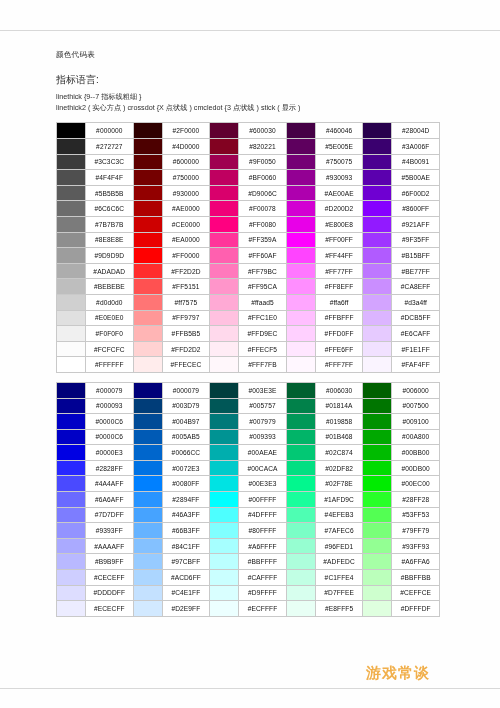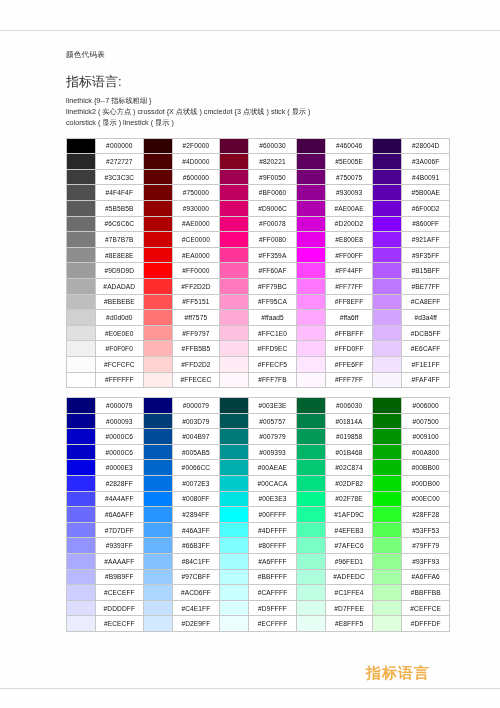--- a/index.html
+++ b/index.html
@@ -26,34 +26,34 @@
     left: 0;
     width: 500px;
     height: 1px;
     background: #d8d8d8;
   }
   .rule.top { top: 30px; }
   .rule.bottom { top: 688px; }
 
   .content {
     position: absolute;
-    left: 66px;
+    left: 56px;
     top: 50px;
     width: 380px;
   }
 
   .doc-title {
     font-size: 7.5px;
     color: #2b2b2b;
     letter-spacing: .3px;
     margin: 0 0 13px 0;
     font-weight: 400;
   }
   .section-label {
-    font-size: 13px;
+    font-size: 10px;
     color: #2b2b2b;
     margin: 0 0 4px 0;
     font-weight: 400;
   }
   .syntax-line {
     font-size: 7.2px;
     color: #2e2e2e;
     line-height: 11.2px;
     white-space: pre;
     margin: 0;
@@ -108,21 +108,20 @@
   <div class="rule bottom"></div>
 
   <div class="content">
 
     <p class="doc-title">颜色代码表</p>
 
     <p class="section-label">指标语言:</p>
 
     <p class="syntax-line">linethick {9--7 指标线粗细 }</p>
     <p class="syntax-line">linethick2 ( 实心方点 ) crossdot {X 点状线 ) cmcledot {3 点状线 ) stick ( 显示 )</p>
-    <p class="syntax-line">colorstick ( 显示 ) linestick ( 显示 )</p>
 
     <table class="color-table" id="table-upper">
       <tbody>
           <tr>
             <td class="swatch" style="background: rgb(0, 0, 0);"></td>
             <td class="code">#000000</td>
             <td class="swatch" style="background: rgb(47, 0, 0);"></td>
             <td class="code">#2F0000</td>
             <td class="swatch" style="background: rgb(96, 0, 48);"></td>
             <td class="code">#600030</td>
@@ -494,15 +493,15 @@
             <td class="swatch" style="background: rgb(232, 255, 245);"></td>
             <td class="code">#E8FFF5</td>
             <td class="swatch" style="background: rgb(223, 255, 223);"></td>
             <td class="code">#DFFFDF</td>
           </tr>
         </tbody>
     </table>
 
   </div>
 
-  <div class="watermark">指标语言</div>
+  <div class="watermark">游戏常谈</div>
 
 </div>
 
 </body></html>

